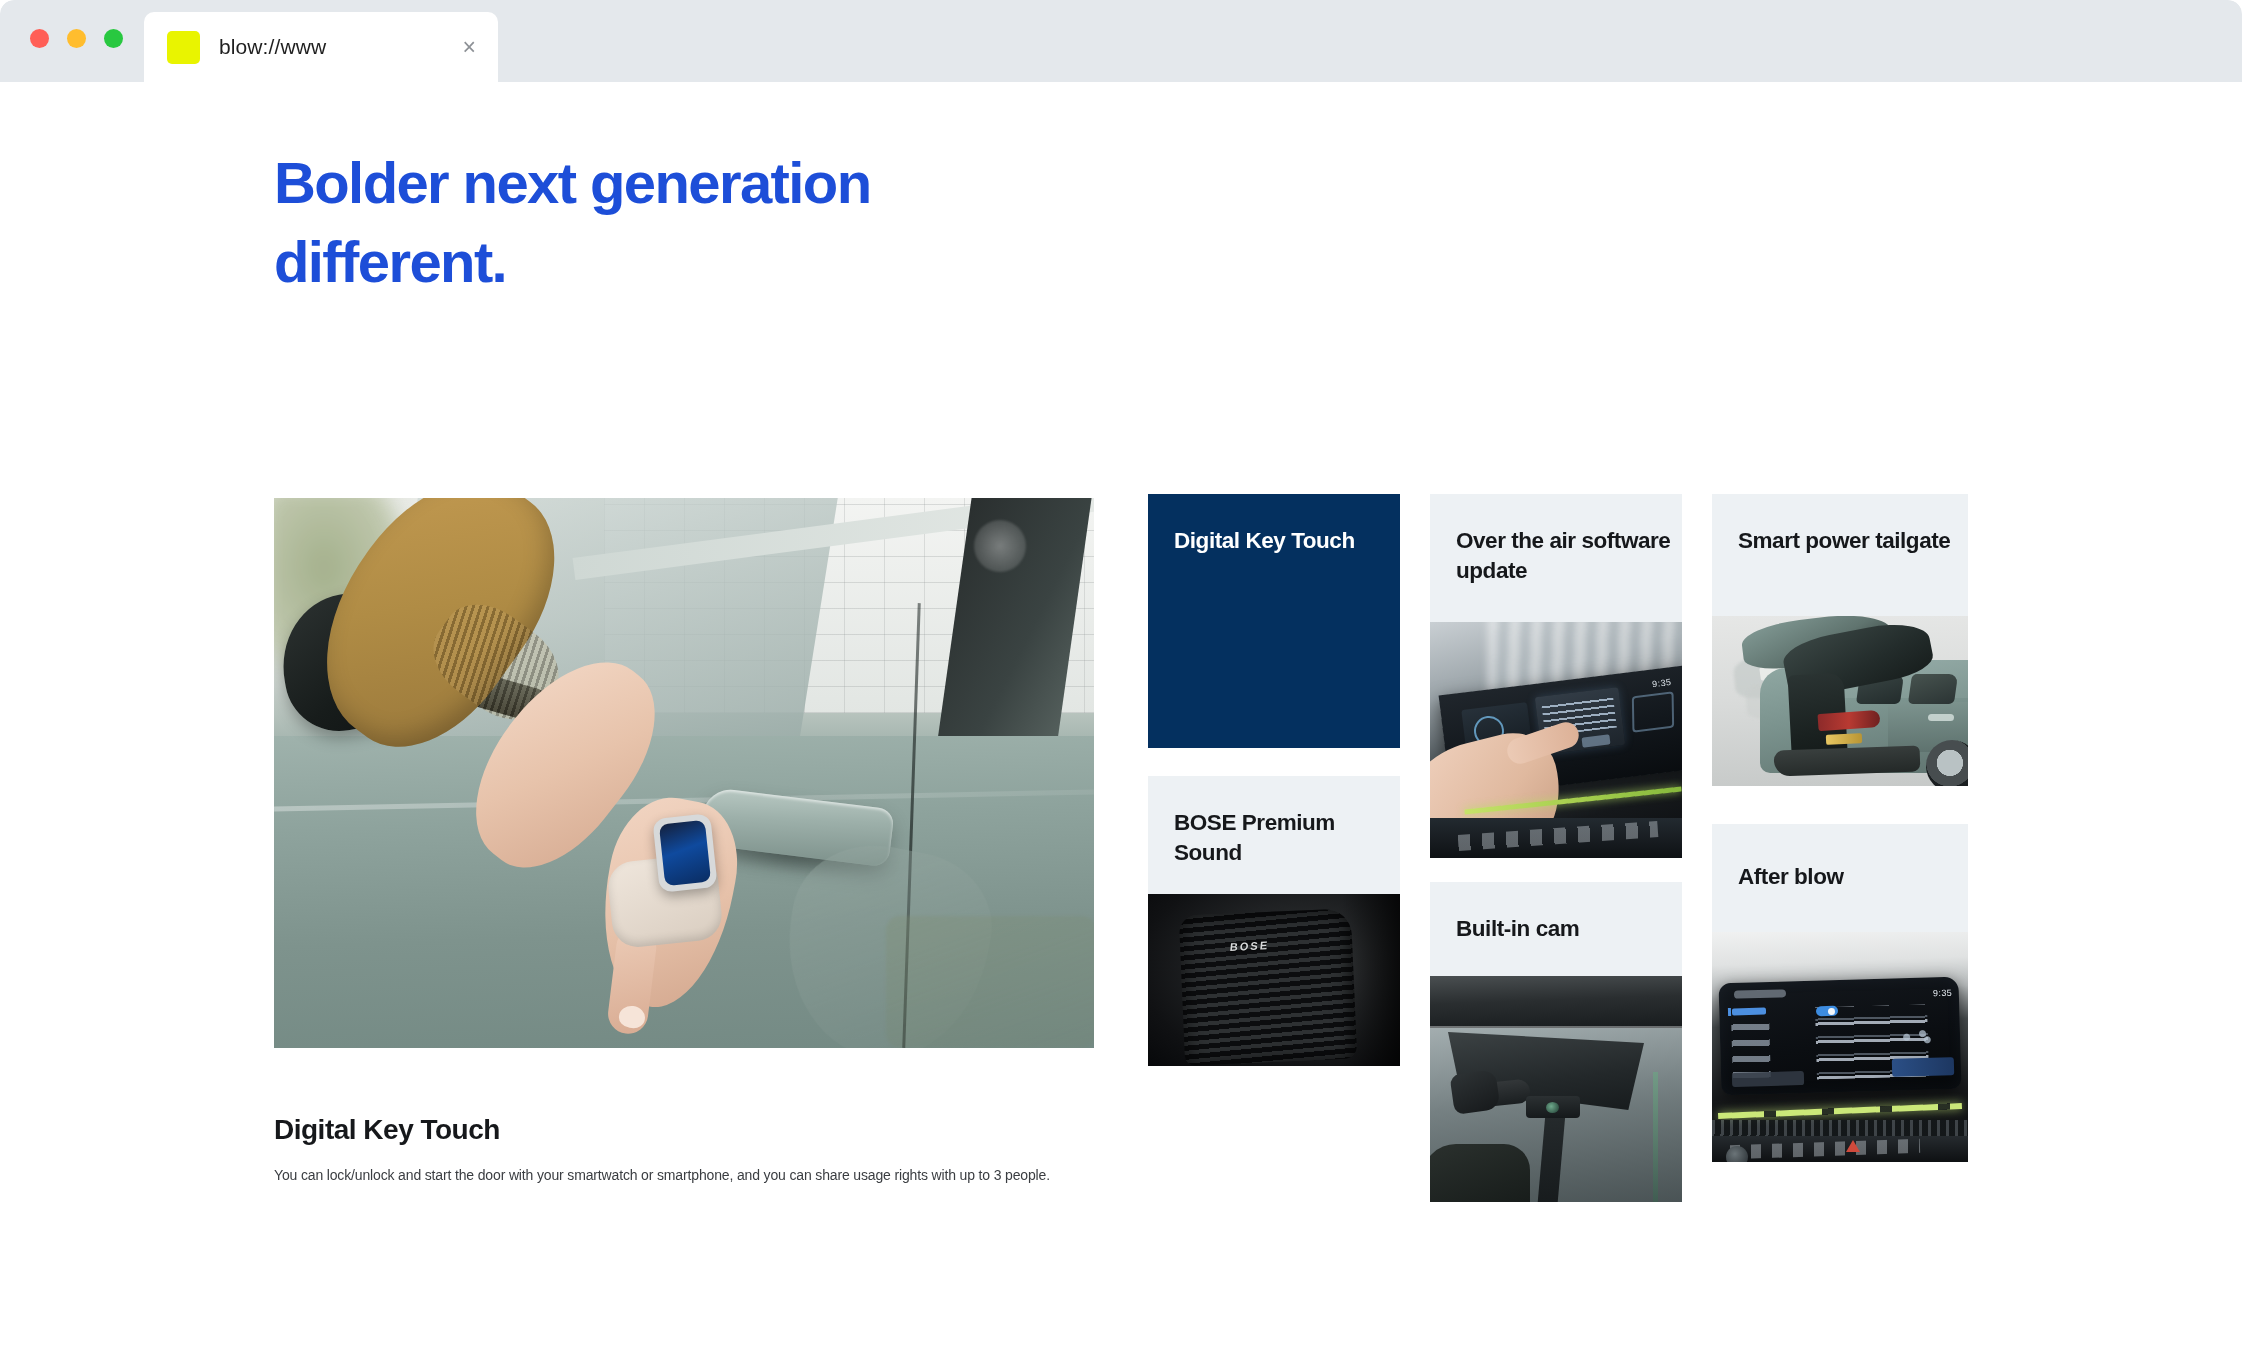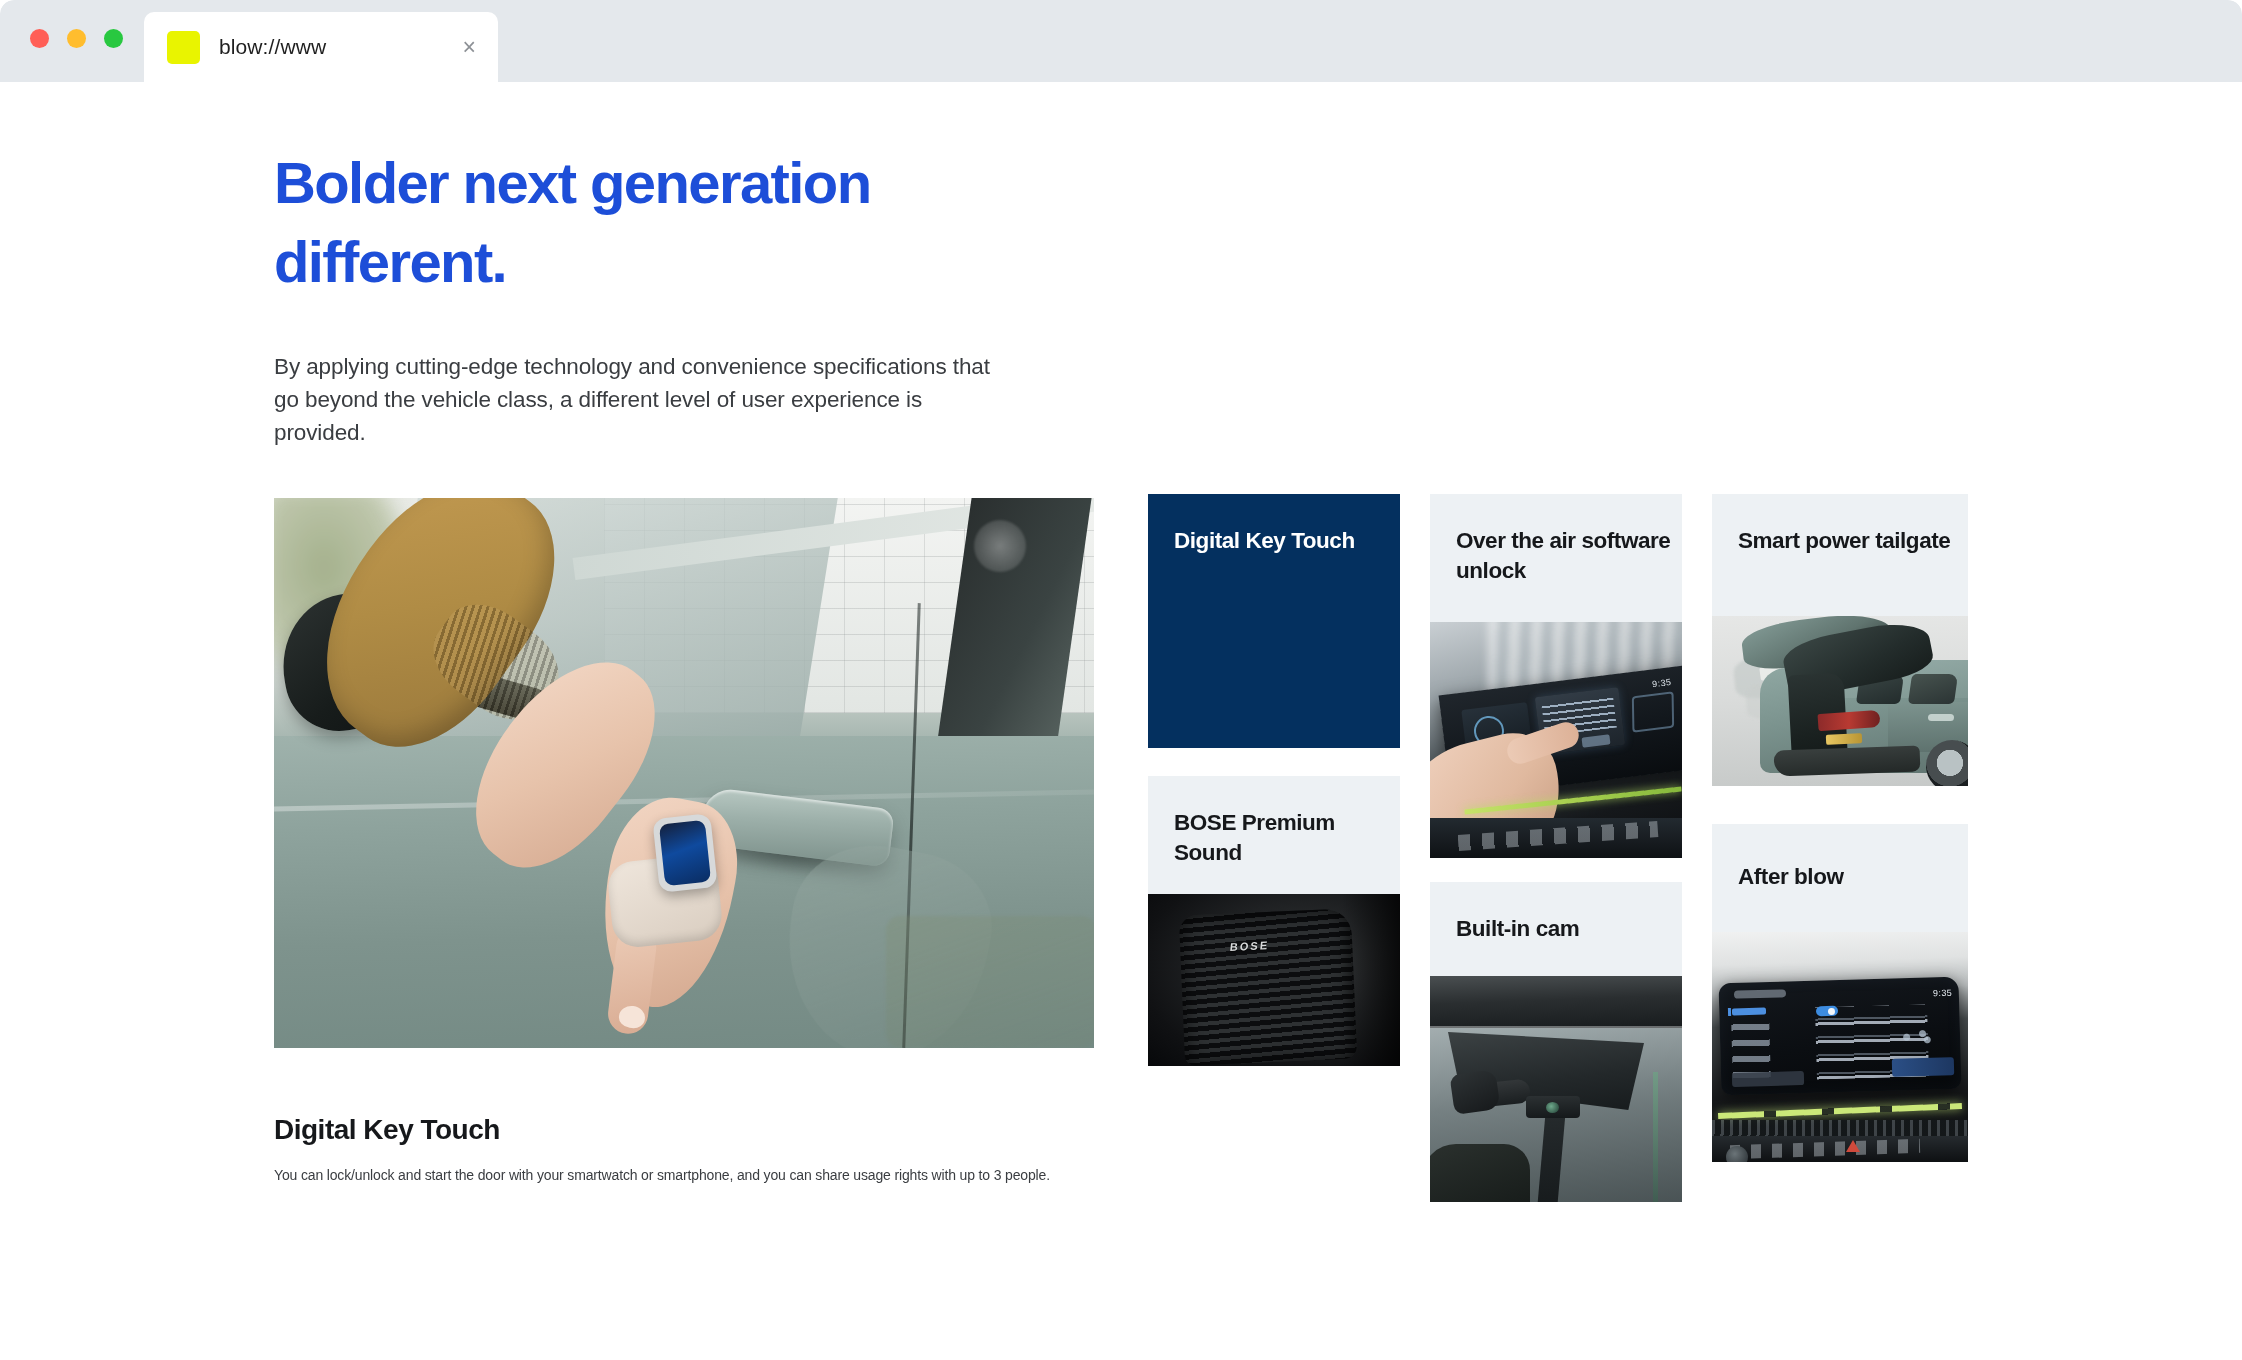--- a/index.html
+++ b/index.html
@@ -743,21 +743,20 @@
     </div>
   </div>
 
   <div class="page">
 
     <h1 class="headline">
       <span class="ln">Bolder next generation</span>
       <span class="ln">different.</span>
     </h1>
 
-    <p class="subcopy">By applying cutting-edge technology and convenience specifications that go beyond the vehicle class, a different level of user experience is provided.</p>
 
     <div class="viewall">
       <span>View all technology</span>
       <span class="viewall-chevron"></span>
     </div>
 
     <div class="hero">
       <div class="hero-photo">
         <div class="h-bg"></div>
         <div class="h-wall"></div>
@@ -798,21 +797,21 @@
       <div class="card-title">BOSE Premium Sound</div>
       <div class="card-media">
         <div class="bose-img"></div>
         <div class="bose-grille"></div>
         <div class="bose-logo">BOSE</div>
         <div class="bose-shade"></div>
       </div>
     </div>
 
     <div class="card" id="card-ota">
-      <div class="card-title">Over the air software unlock</div>
+      <div class="card-title">Over the air software update</div>
       <div class="card-media">
         <div class="ota-img"></div>
         <div class="ota-blur-bg"></div>
         <div class="ota-screen"></div>
         <div class="ota-panelA"></div>
         <div class="ota-dial"></div>
         <div class="ota-dialog"></div>
         <div class="ota-dialog-lines"></div>
         <div class="ota-btn1"></div>
         <div class="ota-btn2"></div>

